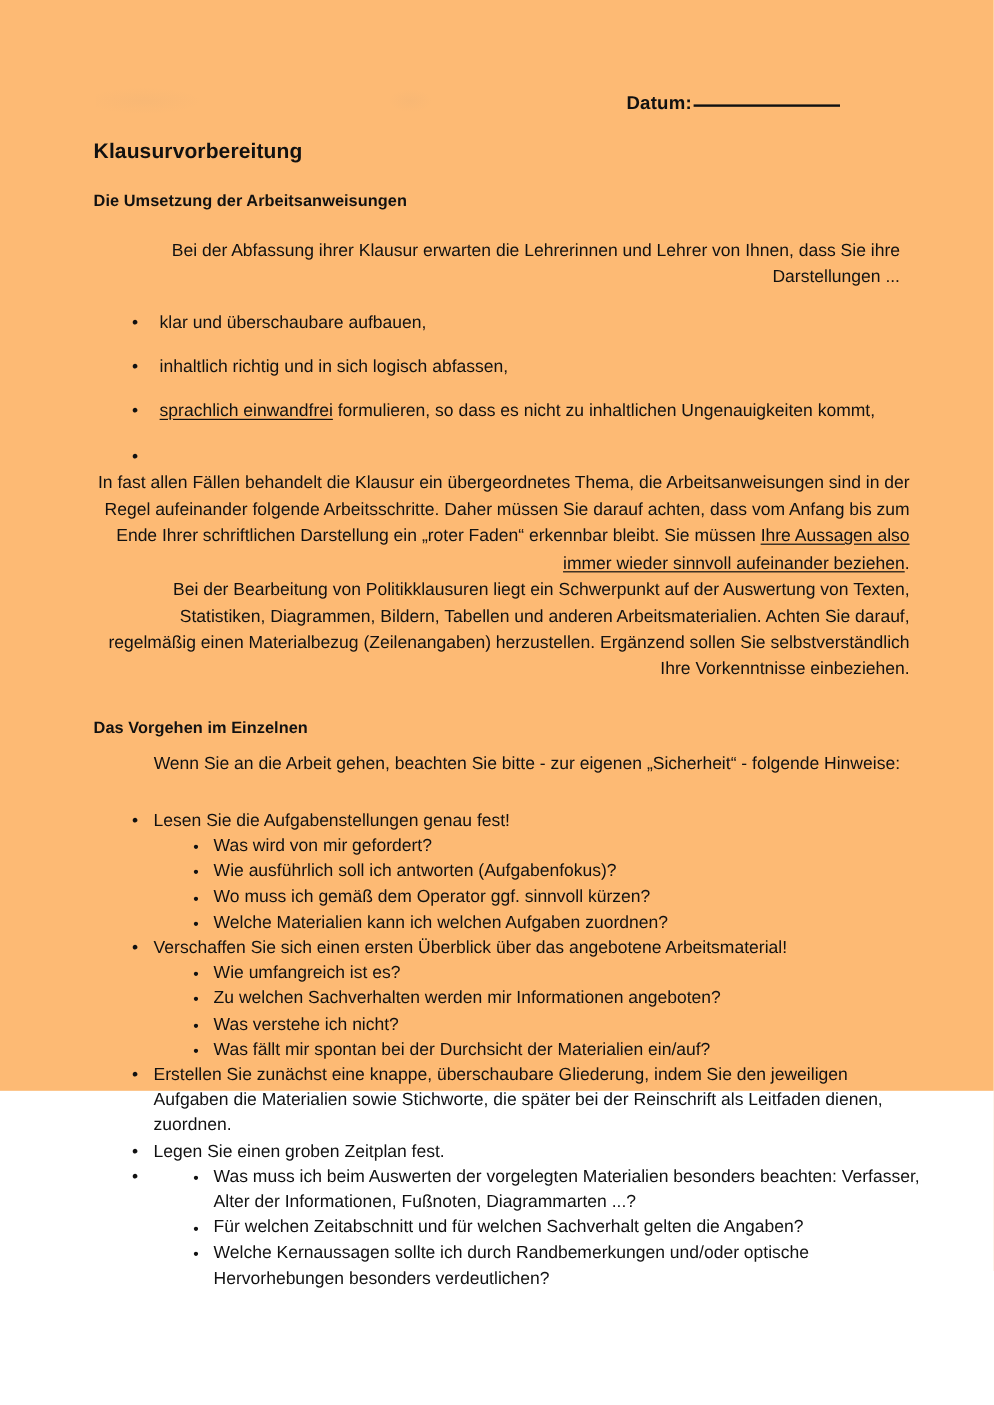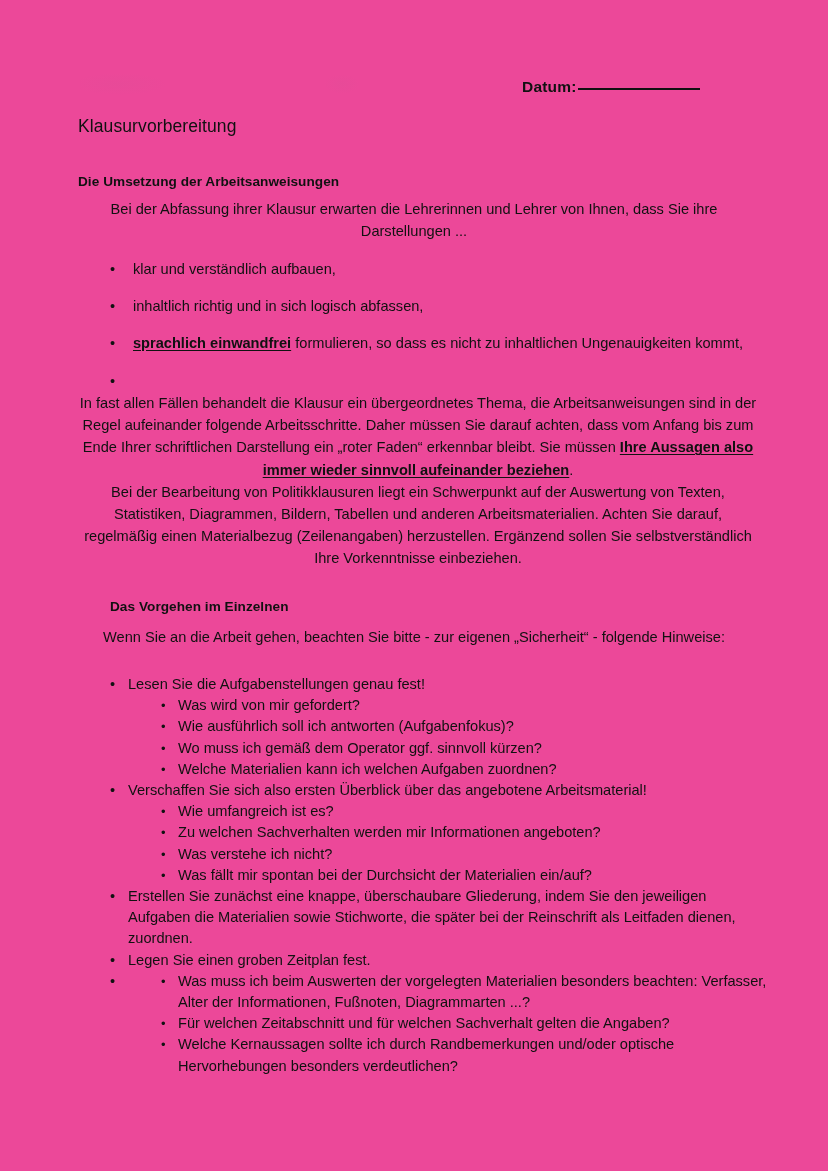--- a/index.html
+++ b/index.html
@@ -14,22 +14,22 @@
     overflow: hidden;
     font-family: "Liberation Sans", sans-serif;
     color: #111111;
     -webkit-font-smoothing: antialiased;
   }
 
   .page {
     position: absolute;
     left: 0; top: 0;
     width: 828px;
-    height: 1171px;
-    background: #ec4899;
+    height: 909px;
+    background: #fdba74;
   }
 
   
   .watermark {
     position: absolute;
     left: 80px;
     top: 62px;
     width: 300px;
     height: 46px;
     background:
@@ -63,56 +63,55 @@
     margin-left: 1px;
   }
 
   
   h1.doc-title {
     position: absolute;
     left: 78px;
     top: 116px;
     margin: 0;
     font-size: 17.5px;
-    font-weight: normal;
+    font-weight: bold;
     letter-spacing: 0.1px;
   }
 
   .sub-head {
     font-size: 13.6px;
     font-weight: bold;
     letter-spacing: 0.05px;
   }
   #subhead-1 {
     position: absolute;
     left: 78px;
-    top: 174px;
+    top: 160px;
   }
   #subhead-2 {
     position: absolute;
     left: 78px;
     top: 599px;
-    margin-left: 32px;
   }
 
   
   .para {
     position: absolute;
     left: 78px;
     width: 676px;
     font-size: 14.6px;
     line-height: 22.2px;
-    text-align: center;
+    text-align: right;
   }
   #intro-para { top: 198px; width: 672px; }
   #flow-para  { top: 392px; width: 680px; }
   #proc-intro { top: 626px; width: 672px; }
 
   b { font-weight: normal; }
-  b.u, .bu { font-weight: bold; text-decoration: underline; text-underline-offset: 1.5px; }
+  b.u, .bu { font-weight: normal; text-decoration: underline; text-underline-offset: 1.5px; }
 
   
   .list-spaced {
     position: absolute;
     left: 78px;
     top: 258px;
     width: 676px;
   }
   .list-spaced .li {
     position: relative;
@@ -181,21 +180,21 @@
 
   <h1 class="doc-title">Klausurvorbereitung</h1>
 
   <div class="sub-head" id="subhead-1">Die Umsetzung der Arbeitsanweisungen</div>
 
   <div class="para" id="intro-para">Bei der Abfassung ihrer Klausur erwarten die Lehrerinnen und Lehrer von Ihnen, dass Sie ihre Darstellungen ...</div>
 
   <div class="list-spaced">
     <div class="li">
       <span class="bullet">•</span>
-      <span>klar und verständlich aufbauen,</span>
+      <span>klar und überschaubare aufbauen,</span>
     </div>
     <div class="li">
       <span class="bullet">•</span>
       <span>inhaltlich richtig und in sich logisch abfassen,</span>
     </div>
     <div class="li">
       <span class="bullet">•</span>
       <b class="bu">sprachlich einwandfrei</b><span> formulieren, so dass es nicht zu inhaltlichen Ungenauigkeiten kommt,</span>
     </div>
     <div class="li">
@@ -227,21 +226,21 @@
       <span class="bullet">•</span>
       <span>Wo muss ich gemäß dem Operator ggf. sinnvoll kürzen?</span>
     </div>
     <div class="li2">
       <span class="bullet">•</span>
       <span>Welche Materialien kann ich welchen Aufgaben zuordnen?</span>
     </div>
 
     <div class="li1">
       <span class="bullet">•</span>
-      <span>Verschaffen Sie sich also ersten Überblick über das angebotene Arbeitsmaterial!</span>
+      <span>Verschaffen Sie sich einen ersten Überblick über das angebotene Arbeitsmaterial!</span>
     </div>
     <div class="li2">
       <span class="bullet">•</span>
       <span>Wie umfangreich ist es?</span>
     </div>
     <div class="li2">
       <span class="bullet">•</span>
       <span>Zu welchen Sachverhalten werden mir Informationen angeboten?</span>
     </div>
     <div class="li2">

